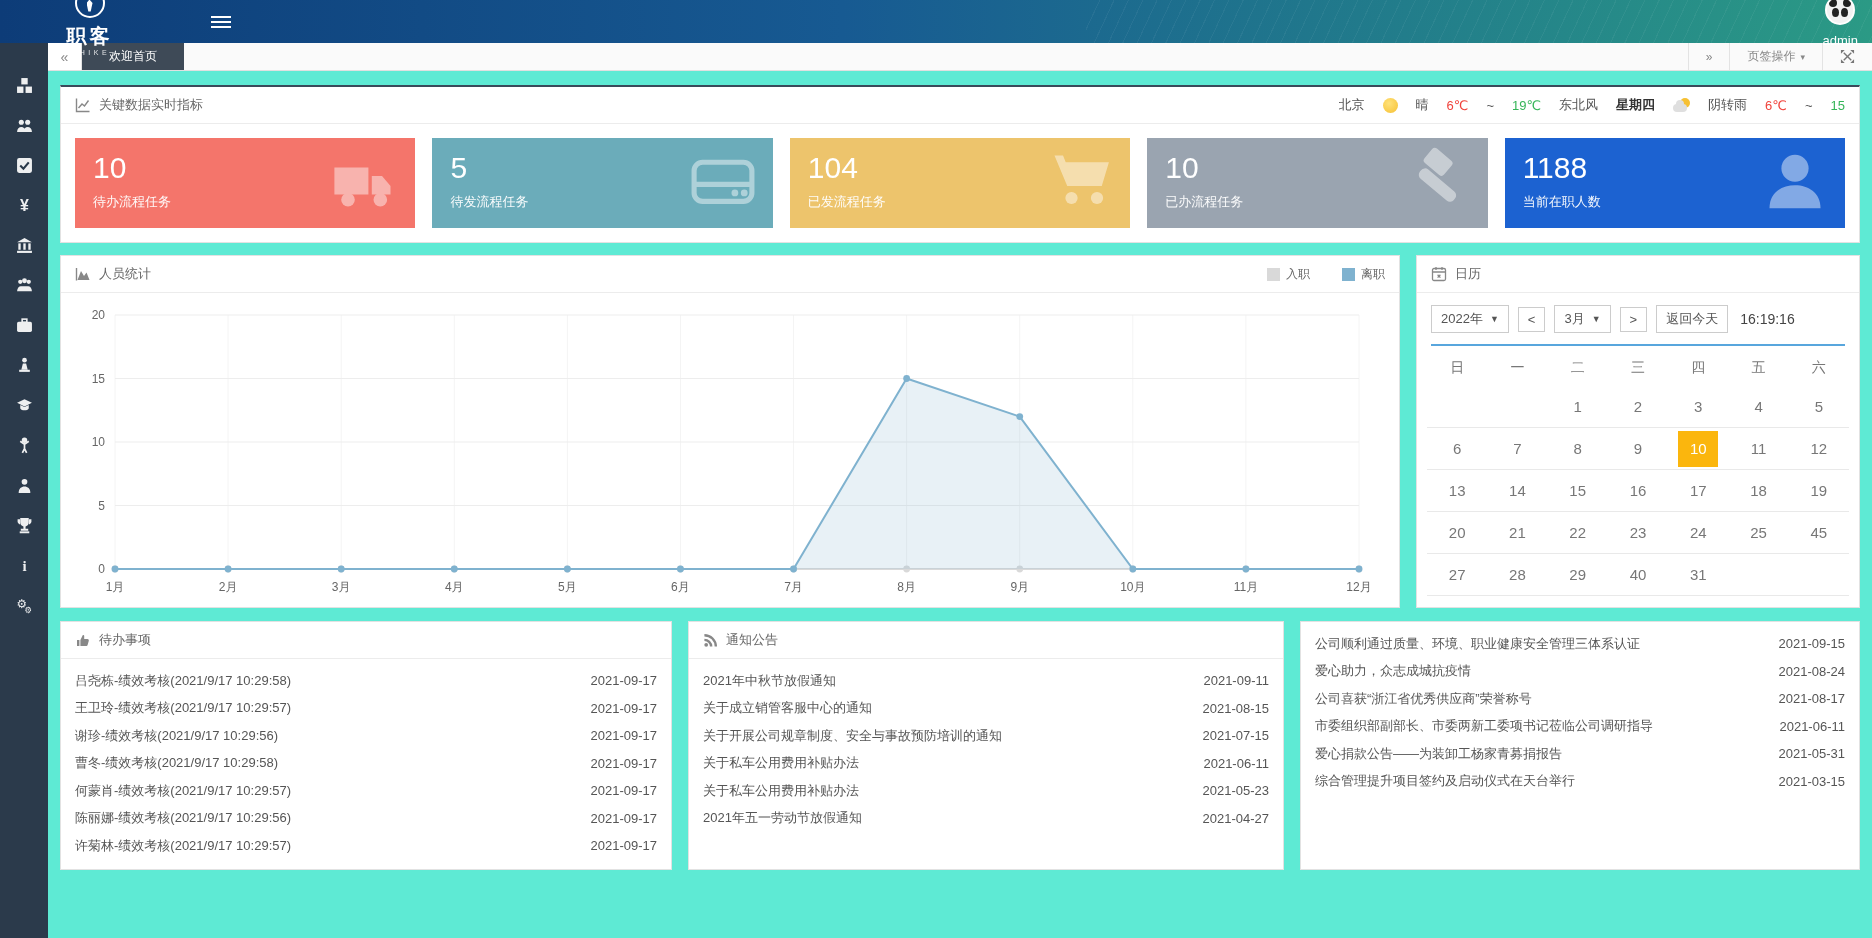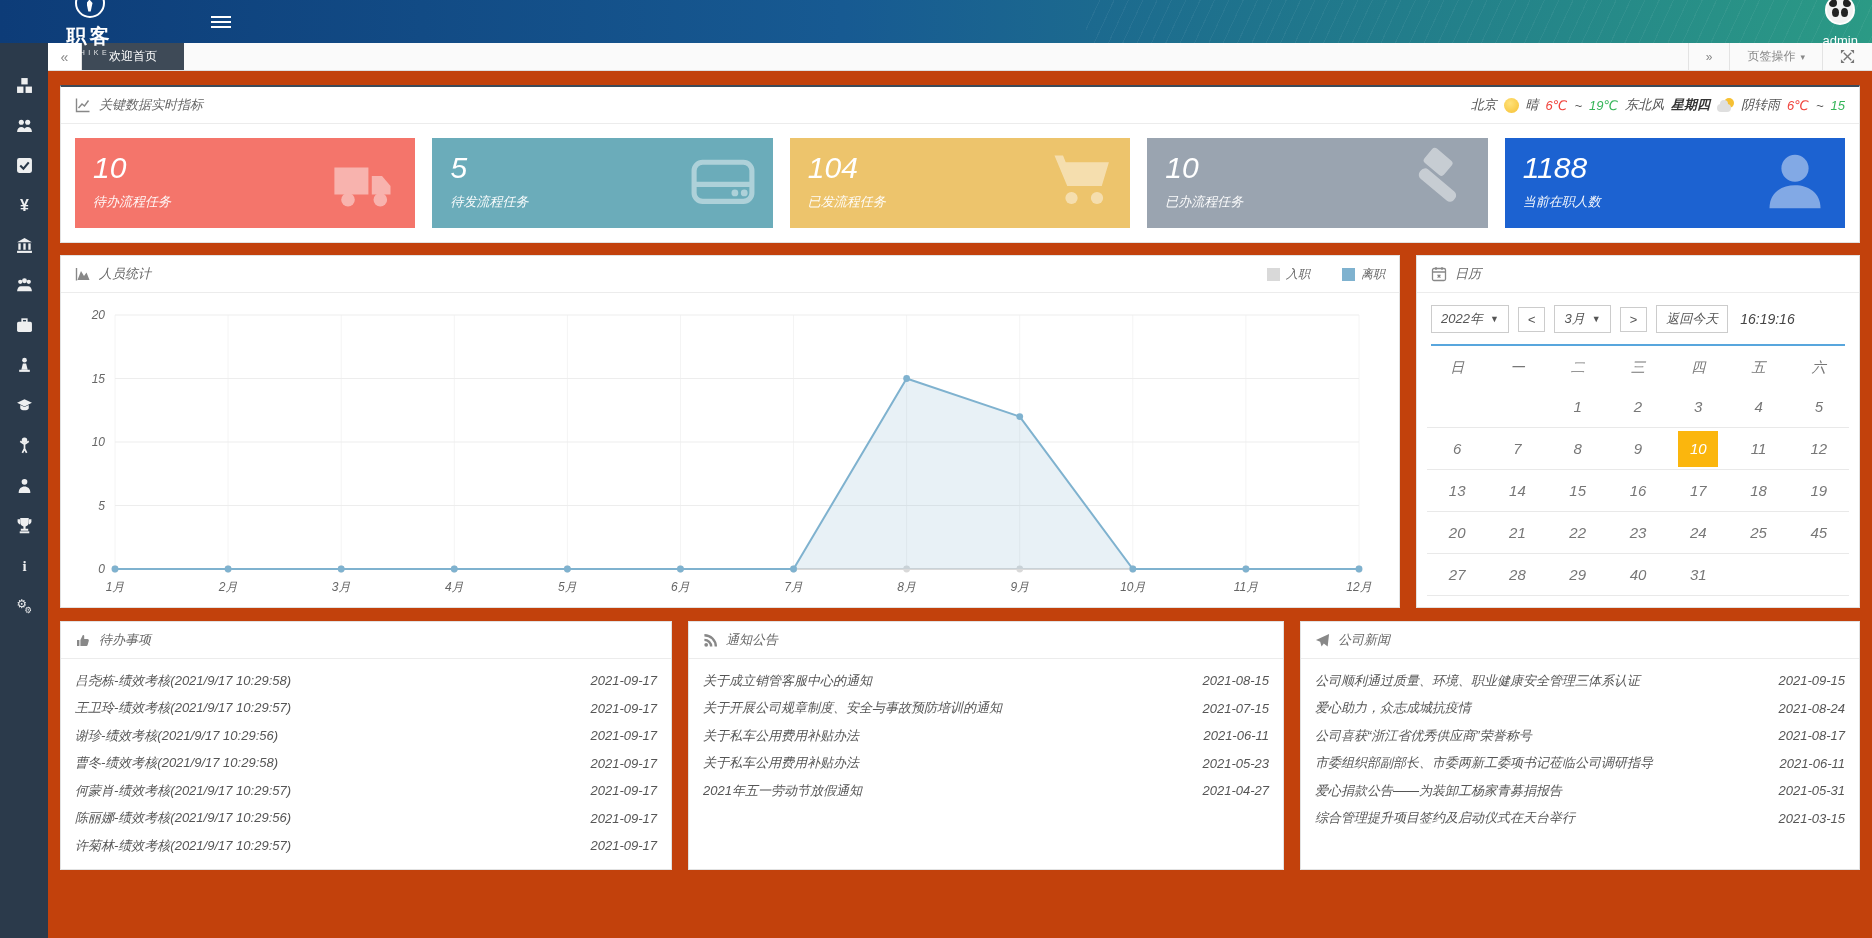--- a/index.html
+++ b/index.html
@@ -35,33 +35,33 @@
   .side-item svg { width:17px; height:17px; opacity:.92; }
   .content { flex:1; display:flex; flex-direction:column; overflow:hidden; }
   
   .tabbar { height:28px; background:#fafafa; border-bottom:1px solid #e0e0e0; display:flex; align-items:stretch; font-size:12px; color:#888; flex:0 0 auto; }
   .tab-left { width:34px; background:#fff; border-right:1px solid #e3e3e3; display:flex; align-items:center; justify-content:center; font-size:14px; cursor:pointer; }
   .tab-active { background:#3e4a57; color:#fff; padding:0 27px; display:flex; align-items:center; cursor:pointer; }
   .tab-spacer { flex:1; }
   .tab-btn { border-left:1px solid #e3e3e3; display:flex; align-items:center; gap:5px; padding:0 17px; cursor:pointer; background:#fafafa; }
   .caret { font-size:9px; }
   
-  .page { flex:1; padding:14px 12px; overflow:hidden; background:#c2410c;font-style:italic; }
+  .page { flex:1; padding:14px 12px; overflow:hidden; background:#5eead4; }
   .panel { background:#fff; border:1px solid #e2e2e2; }
   .panel-h { height:37px; display:flex; align-items:center; padding:0 14px; border-bottom:1px solid #ececec; color:#676767; font-size:13px; gap:8px; }
   .panel-h svg { flex:0 0 auto; }
   
   .kpi { border-top:2px solid #3a4a5a; }
   .kpi-body { display:flex; gap:17px; padding:14px; }
   .card { flex:1; height:90px; position:relative; color:#fff; padding:13px 18px; overflow:hidden; cursor:pointer; }
   .card-num { font-size:30px; line-height:1.1; font-weight:400; }
   .card-label { font-size:13px; margin-top:9px; opacity:.95; }
   .card-ic { position:absolute; right:16px; top:50%; transform:translateY(-50%); opacity:.45; }
   .card-ic svg { width:68px; height:68px; }
-  .weather { margin-left:auto; display:flex; align-items:center; gap:7px; font-size:13px; color:#555; white-space:nowrap; overflow:hidden; }
+  .weather { margin-left:auto; display:flex; align-items:center; gap:18px; font-size:13px; color:#555; white-space:nowrap; overflow:hidden; }
   .t-red { color:#f0433c; } .t-green { color:#35b558; } .wk { font-weight:bold; color:#333; }
   .sun { width:15px; height:15px; border-radius:50%; background:radial-gradient(circle at 40% 35%,#ffe27a,#f6c033); flex:0 0 auto; }
   .cloudsun { width:17px; height:14px; position:relative; flex:0 0 auto; }
   .cloudsun .s { position:absolute; right:0; top:0; width:10px; height:10px; border-radius:50%; background:#f6c033; }
   .cloudsun .c { position:absolute; left:0; bottom:0; width:14px; height:8px; border-radius:7px; background:#dfdfdf; }
   .cloudsun .c::before { content:""; position:absolute; left:3px; top:-4px; width:8px; height:8px; border-radius:50%; background:#dfdfdf; }
   
   .row2 { display:flex; gap:16px; margin-top:12px; align-items:stretch; }
   .chart-panel { flex:1; }
   .legend { margin-left:auto; display:flex; gap:32px; align-items:center; font-size:12px; color:#666; }
@@ -640,20 +640,24 @@
           <div class="panel-h">
             <svg width="15" height="15" viewBox="0 0 16 16" fill="#888">
                 <circle cx="3.4" cy="12.6" r="2"></circle>
                 <path d="M1.5 6a8.5 8.5 0 0 1 8.5 8.5H7.4A5.9 5.9 0 0 0 1.5 8.6z"></path>
                 <path d="M1.5 1A13.5 13.5 0 0 1 15 14.5h-2.6A10.9 10.9 0 0 0 1.5 3.6z"></path>
               </svg>
             <span>通知公告</span>
           </div>
           <div class="list">
 
+          <div class="list-item">
+                <span class="li-text">2021年中秋节放假通知</span>
+                <span class="li-date">2021-09-11</span>
+              </div>
               <div class="list-item">
                 <span class="li-text">关于成立销管客服中心的通知</span>
                 <span class="li-date">2021-08-15</span>
               </div>
               <div class="list-item">
                 <span class="li-text">关于开展公司规章制度、安全与事故预防培训的通知</span>
                 <span class="li-date">2021-07-15</span>
               </div>
               <div class="list-item">
                 <span class="li-text">关于私车公用费用补贴办法</span>
@@ -664,26 +668,20 @@
                 <span class="li-date">2021-05-23</span>
               </div>
               <div class="list-item">
                 <span class="li-text">2021年五一劳动节放假通知</span>
                 <span class="li-date">2021-04-27</span>
               </div>
             </div>
         </div>
 
         <div class="panel p-news">
-          <div class="panel-h">
-            <svg width="15" height="15" viewBox="0 0 16 16">
-                <path d="M15 1L1 7.5l4.5 1.7L7 14.5l2.4-3.2 4.1 3z" fill="#888"></path>
-              </svg>
-            <span>公司新闻</span>
-          </div>
           <div class="list">
 
           <div class="list-item">
                 <span class="li-text">公司顺利通过质量、环境、职业健康安全管理三体系认证</span>
                 <span class="li-date">2021-09-15</span>
               </div>
               <div class="list-item">
                 <span class="li-text">爱心助力，众志成城抗疫情</span>
                 <span class="li-date">2021-08-24</span>
               </div>

